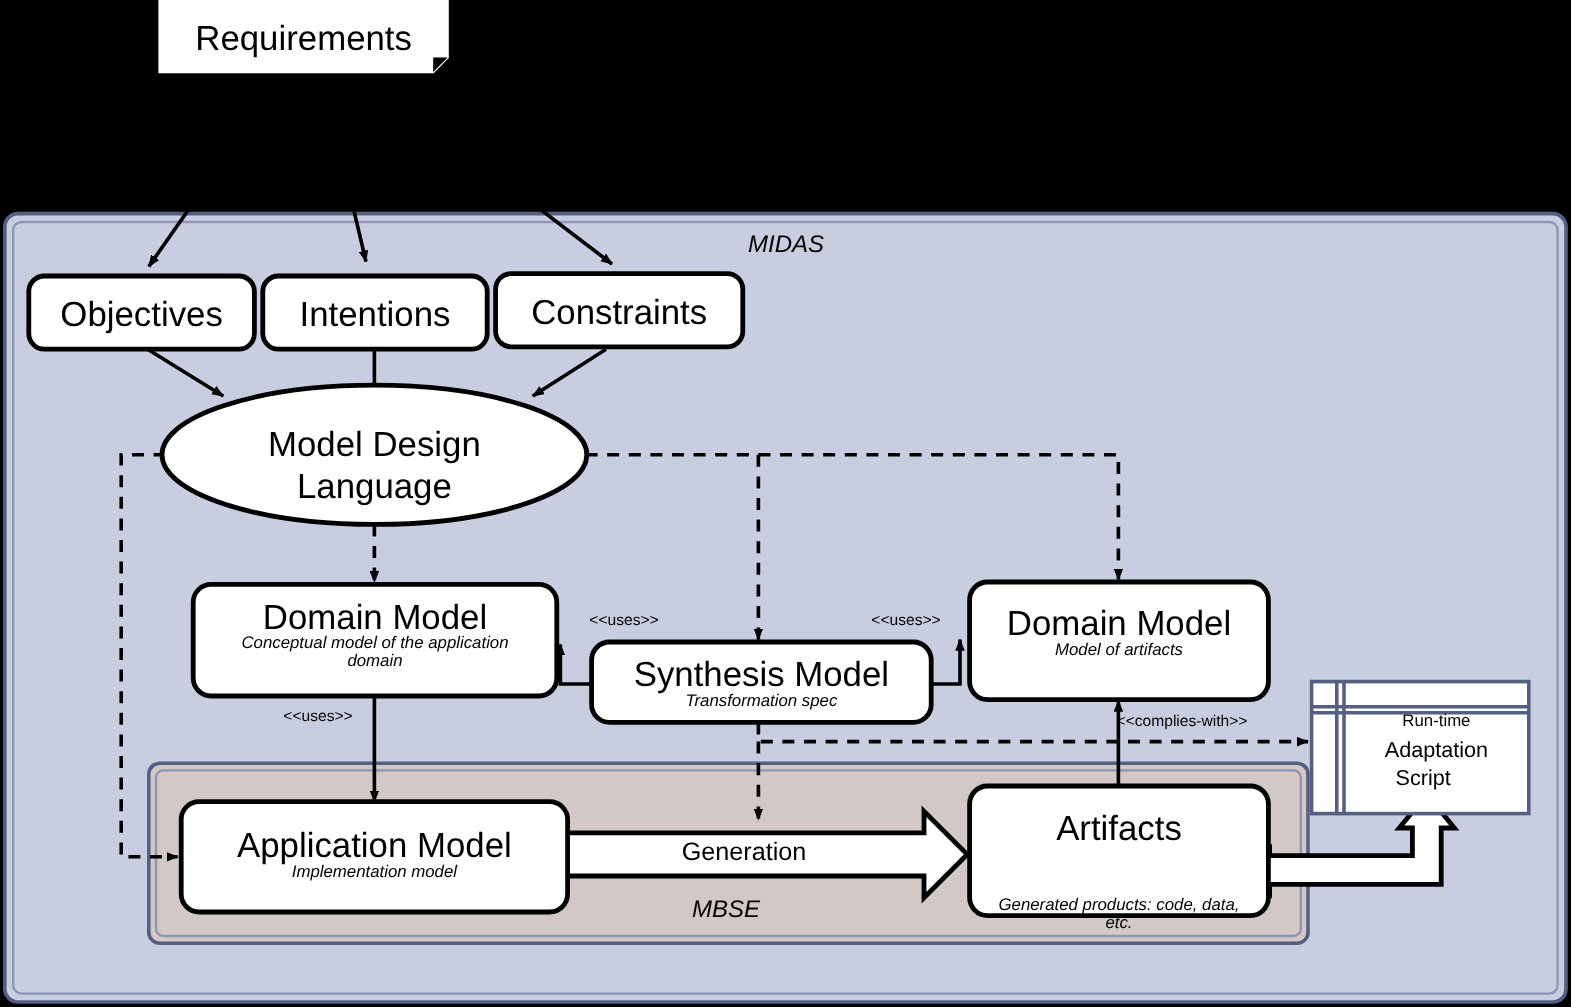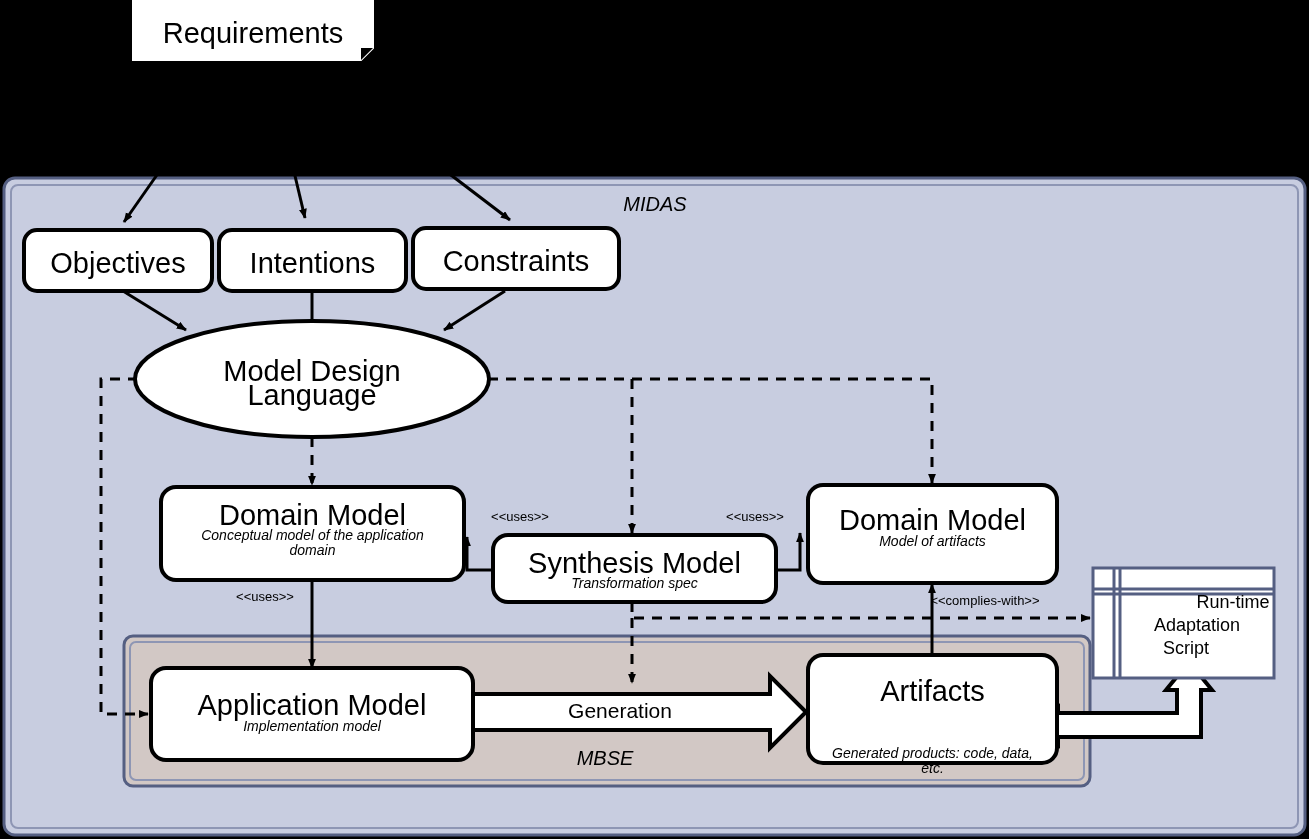--- a/index.html
+++ b/index.html
@@ -170,38 +170,38 @@
   <div class="lbl t-zone" style="left:560px;top:194px;width:190px;">MIDAS</div>
   <div class="lbl t-zone" style="left:540px;top:748px;width:130px;">MBSE</div>
 
   <div class="lbl t-title" style="left:133px;top:18px;width:240px;">Requirements</div>
 
   <div class="lbl t-title" style="left:24px;top:248px;width:188px;">Objectives</div>
   <div class="lbl t-title" style="left:219px;top:248px;width:187px;">Intentions</div>
   <div class="lbl t-title" style="left:413px;top:246px;width:206px;">Constraints</div>
 
   <div class="lbl t-title" style="left:162px;top:356px;width:300px;">Model Design</div>
-  <div class="lbl t-title" style="left:162px;top:380px;width:300px;">Language</div>
+  <div class="lbl t-title" style="left:162px;top:391px;width:300px;">Language</div>
 
   <div class="lbl t-title" style="left:161px;top:500px;width:303px;">Domain Model</div>
   <div class="lbl t-sub" style="left:180px;top:528px;width:265px;">Conceptual model of the application domain</div>
 
   <div class="lbl t-title" style="left:493px;top:548px;width:283px;">Synthesis Model</div>
   <div class="lbl t-sub" style="left:493px;top:576px;width:283px;">Transformation spec</div>
 
   <div class="lbl t-title" style="left:808px;top:505px;width:249px;">Domain Model</div>
   <div class="lbl t-sub" style="left:808px;top:534px;width:249px;">Model of artifacts</div>
 
   <div class="lbl t-title" style="left:151px;top:690px;width:322px;">Application Model</div>
   <div class="lbl t-sub" style="left:151px;top:719px;width:322px;">Implementation model</div>
 
   <div class="lbl t-title" style="left:808px;top:676px;width:249px;">Artifacts</div>
   <div class="lbl t-sub" style="left:820px;top:704px;width:225px;margin-top:42px;">Generated products: code, data, etc.</div>
 
-  <div class="lbl" style="left:1122px;top:593px;width:150px;font-size:18px;padding-left:36px;">Run-time</div>
+  <div class="lbl" style="left:1122px;top:593px;width:150px;font-size:14px;">Run-time</div>
   <div class="lbl" style="left:1122px;top:616px;width:150px;font-size:18px;">Adaptation</div>
   <div class="lbl" style="left:1122px;top:639px;width:128px;font-size:18px;">Script</div>
 
   <div class="lbl t-stereo" style="left:200px;top:590px;width:130px;">&lt;&lt;uses&gt;&gt;</div>
   <div class="lbl t-stereo" style="left:455px;top:510px;width:130px;">&lt;&lt;uses&gt;&gt;</div>
   <div class="lbl t-stereo" style="left:690px;top:510px;width:130px;">&lt;&lt;uses&gt;&gt;</div>
   <div class="lbl t-stereo" style="left:890px;top:594px;width:190px;">&lt;&lt;complies-with&gt;&gt;</div>
   <div class="lbl t-arrowlbl" style="left:500px;top:700px;width:240px;">Generation</div>
 
 </div>

